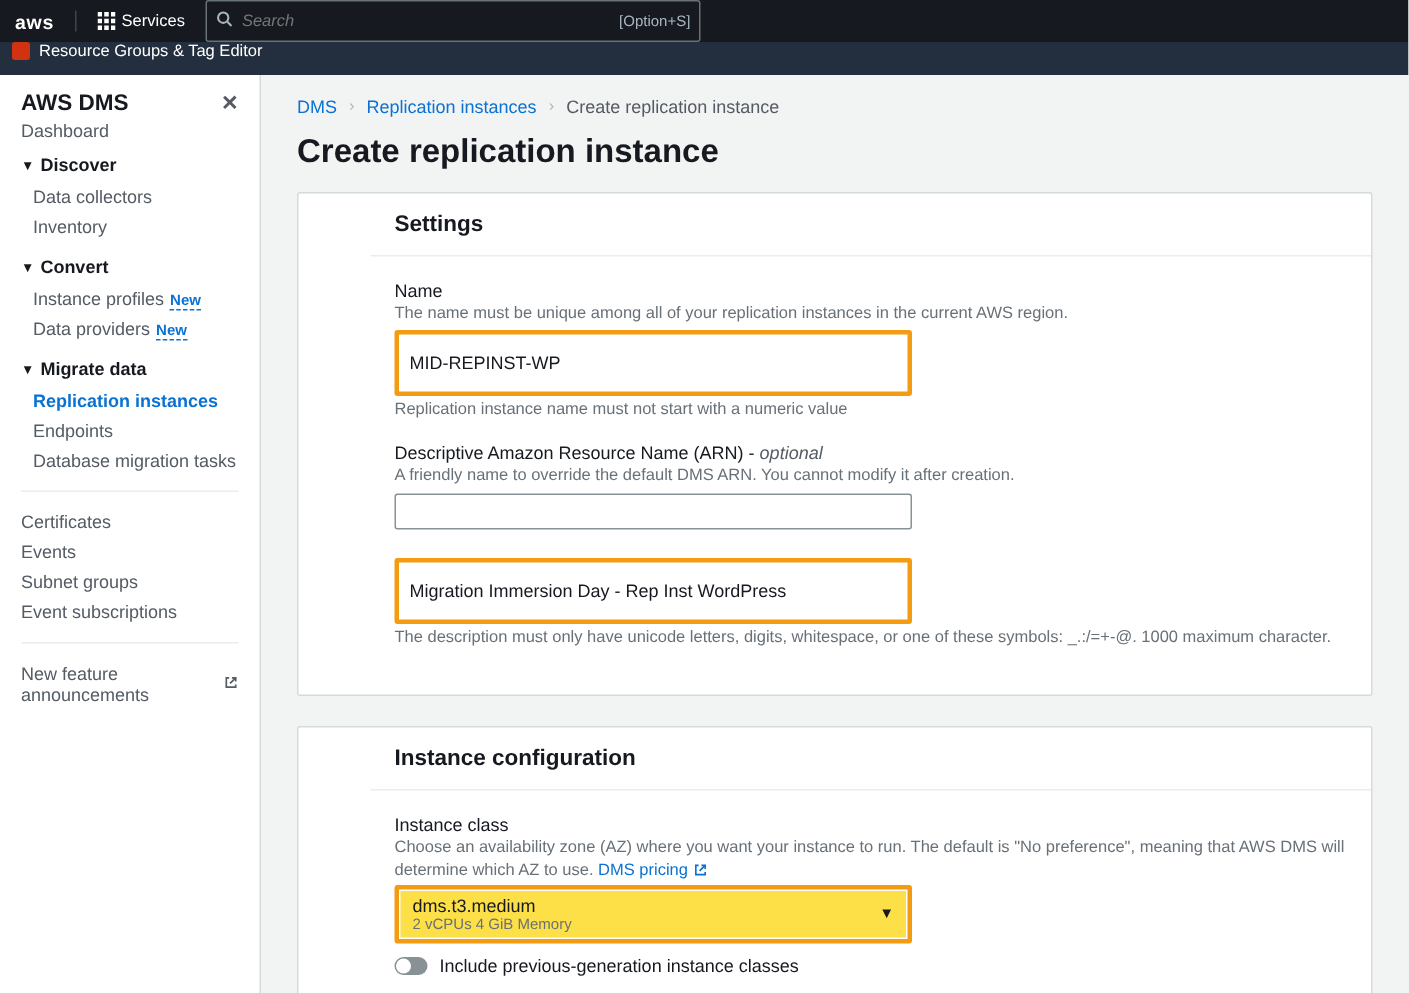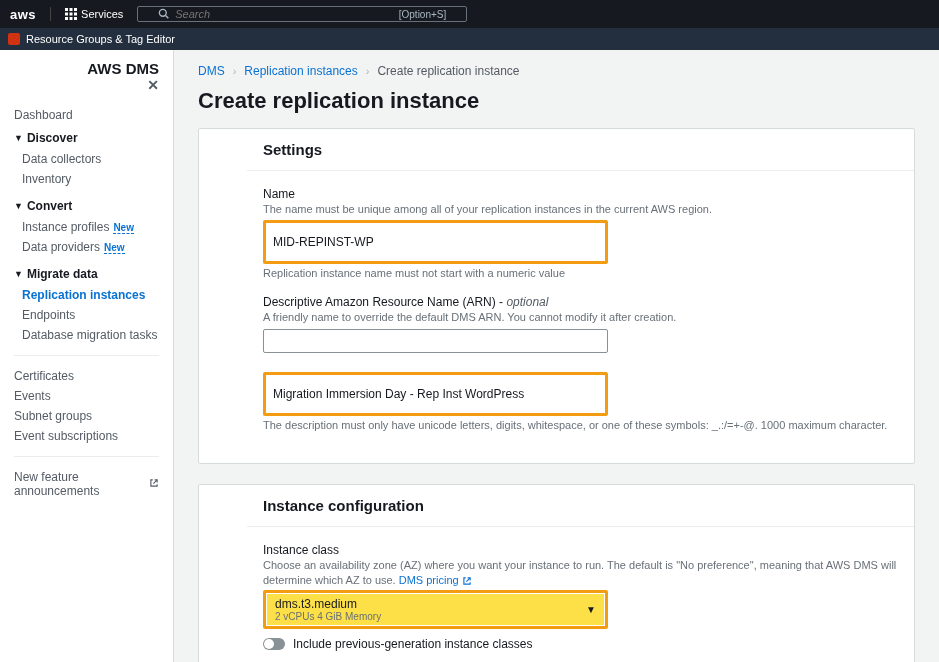--- a/index.html
+++ b/index.html
@@ -5,35 +5,35 @@
   * { margin: 0; padding: 0; box-sizing: border-box; font-family: "Amazon Ember", "Helvetica Neue", Arial, sans-serif; }
   body { background: #f2f3f3; color: #16191f; font-size: 13px; }
 
   
   .topbar { background: #16191f; height: 28px; display: flex; align-items: center; padding: 0 10px; gap: 14px; color: #fff; font-size: 11px; }
   .aws-logo { font-weight: 700; font-size: 13px; letter-spacing: 0.5px; }
   .sep { width: 1px; height: 14px; background: #444; }
   .services { display: flex; align-items: center; gap: 4px; cursor: pointer; }
   .grid-icon { display: inline-block; width: 12px; height: 12px; }
   .grid-icon svg { width: 12px; height: 12px; }
-  .searchbox { flex: 0 0 330px; height: 16px; border: 1px solid #687078; border-radius: 2px; display: flex; align-items: center; padding: 0 20px; gap: 6px; color: #aab7c2; }
+  .searchbox { flex: 0 0 330px; height: 28px; border: 1px solid #687078; border-radius: 2px; display: flex; align-items: center; padding: 0 6px; gap: 6px; color: #aab7c2; }
   .searchbox input { background: transparent; border: none; outline: none; color: #fff; flex: 1; font-size: 11px; font-style: italic; }
   .searchbox .hint { font-size: 10px; color: #aab7c2; }
 
   
-  .subbar { background: #232f3e; height: 22px; display: flex; align-items: center; padding: 0 8px; color: #fff; font-size: 11px; gap: 6px; }
+  .subbar { background: #232f3e; height: 22px; display: flex; padding: 0 8px; color: #fff; font-size: 11px; gap: 6px; }
   .rg-icon { width: 12px; height: 12px; background: #d13212; border-radius: 2px; display: inline-block; }
 
   
   .shell { display: flex; height: calc(100vh - 50px); }
   .sidebar { width: 174px; background: #fff; border-right: 1px solid #d5dbdb; padding: 10px 14px 0 14px; overflow-y: auto; }
   .main { flex: 1; padding: 14px 24px 40px 24px; overflow-y: auto; }
 
   
-  .svc-title { font-size: 15px; font-weight: 700; margin-bottom: 12px; display: flex; justify-content: space-between; align-items: flex-end; flex-direction: column; }
+  .svc-title { font-size: 15px; font-weight: 700; margin-bottom: 0; display: flex; justify-content: space-between; align-items: flex-start; }
   .close-x { font-size: 14px; color: #545b64; cursor: pointer; }
   .nav-group { margin-bottom: 10px; }
   .nav-head { font-size: 12px; font-weight: 700; color: #16191f; margin: 6px 0 4px 0; display: flex; align-items: center; gap: 4px; }
   .caret { font-size: 9px; }
   .nav-item { font-size: 12px; color: #545b64; padding: 3px 0 3px 8px; cursor: pointer; }
   .nav-item.active { color: #0972d3; font-weight: 700; }
   .nav-item.plain { padding-left: 0; }
   .new-badge { color: #0972d3; font-size: 10px; font-weight: 700; border-bottom: 1px dashed #0972d3; margin-left: 4px; }
   .divider { border: none; border-top: 1px solid #eaeded; margin: 10px 0; }
   .ext-link { display: inline-flex; align-items: center; gap: 4px; }

